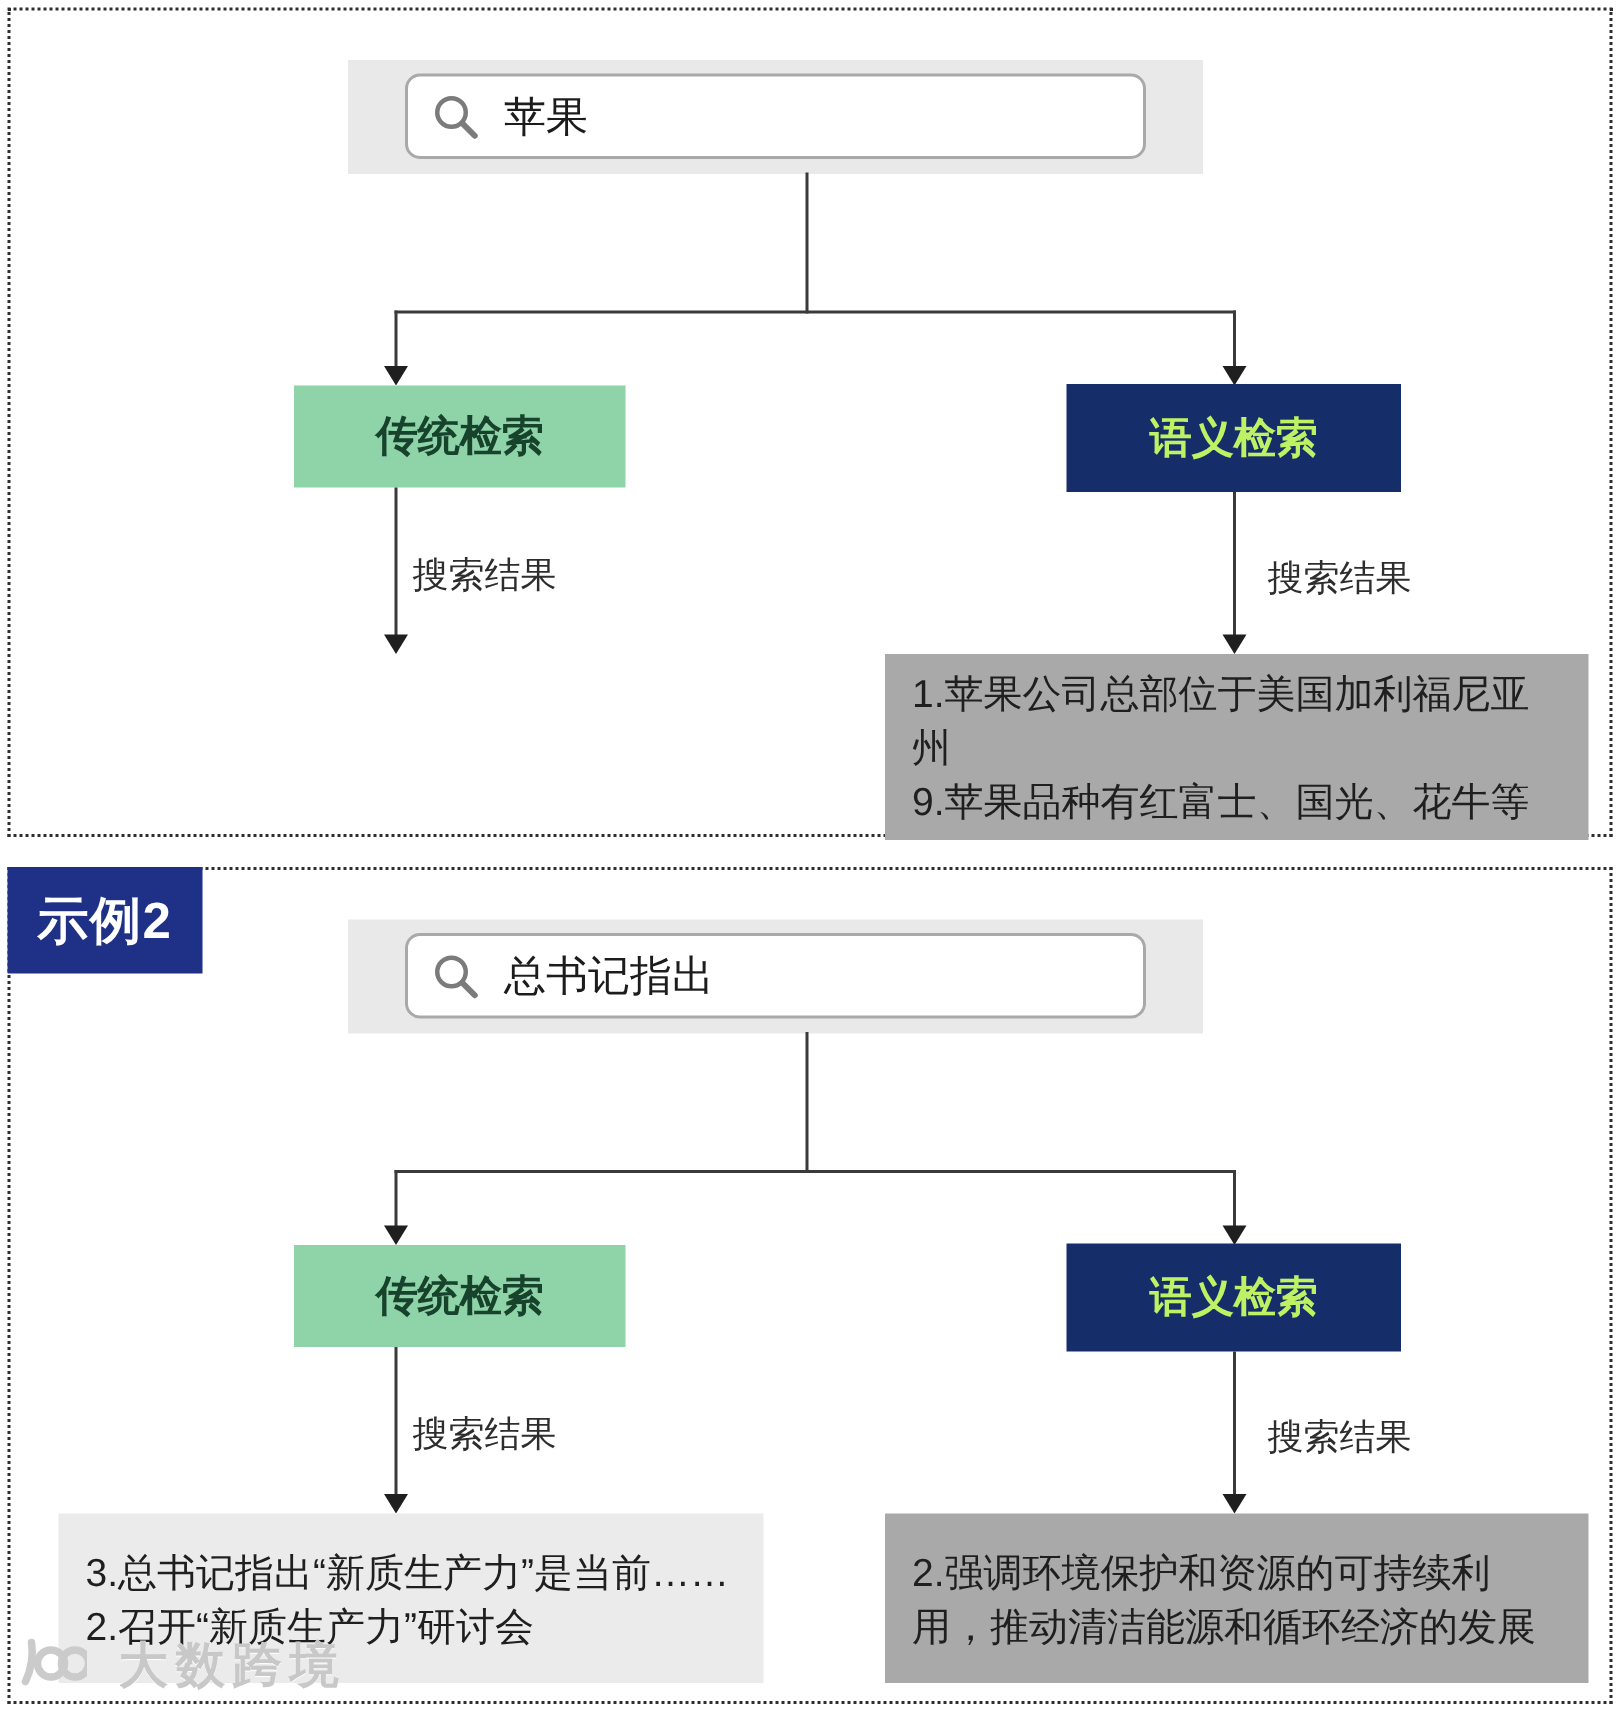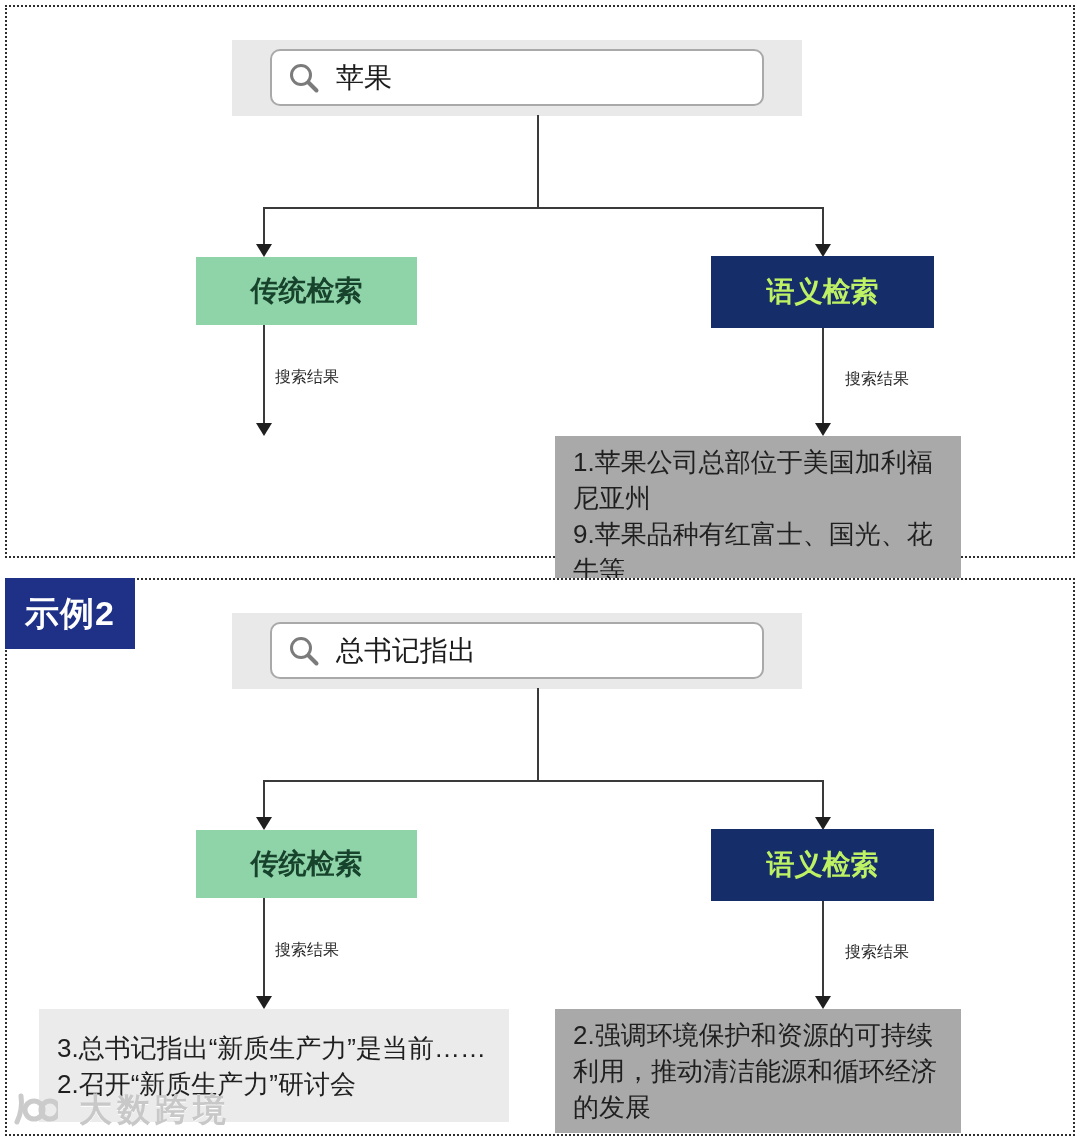--- a/index.html
+++ b/index.html
@@ -33,28 +33,28 @@
     position:absolute;width:0;height:0;
     border-left:8px solid transparent;border-right:8px solid transparent;
     border-top:13px solid #1f1f1f;
   }
   .node{
     position:absolute;display:flex;align-items:center;justify-content:center;
     font-size:28px;font-weight:bold;
   }
   .node.green{left:148px;top:250px;width:221px;height:68px;background:#8fd3a8;color:#17432c;margin-left:41px;}
   .node.navy{left:704px;top:249px;width:223px;height:72px;background:#152e6a;color:#bef264;}
-  .edge-label{position:absolute;font-size:16px;color:#2d2d2d;white-space:nowrap;}
+  .edge-label{position:absolute;font-size:24px;color:#2d2d2d;white-space:nowrap;}
   .result{
     position:absolute;top:429px;min-height:113px;box-sizing:border-box;
     padding:8px 18px;font-size:26px;line-height:36px;color:#1f1f1f;
     display:flex;flex-direction:column;justify-content:center;
   }
   .result.light{left:32px;width:470px;background:#ebebeb;}
-  .result.dark{left:548px;width:406px;background:#a9a9a9;}
+  .result.dark{left:583px;width:469px;background:#a9a9a9;}
   .watermark{
     position:absolute;left:8px;top:1088px;display:flex;align-items:flex-end;gap:21px;
     color:#c8c8c8;z-index:5;
   }
   .wm-text{
     font-size:33px;font-weight:bold;letter-spacing:5px;
     text-shadow:0 1px 0 #ffffff;
   }
 </style>
 </head>

